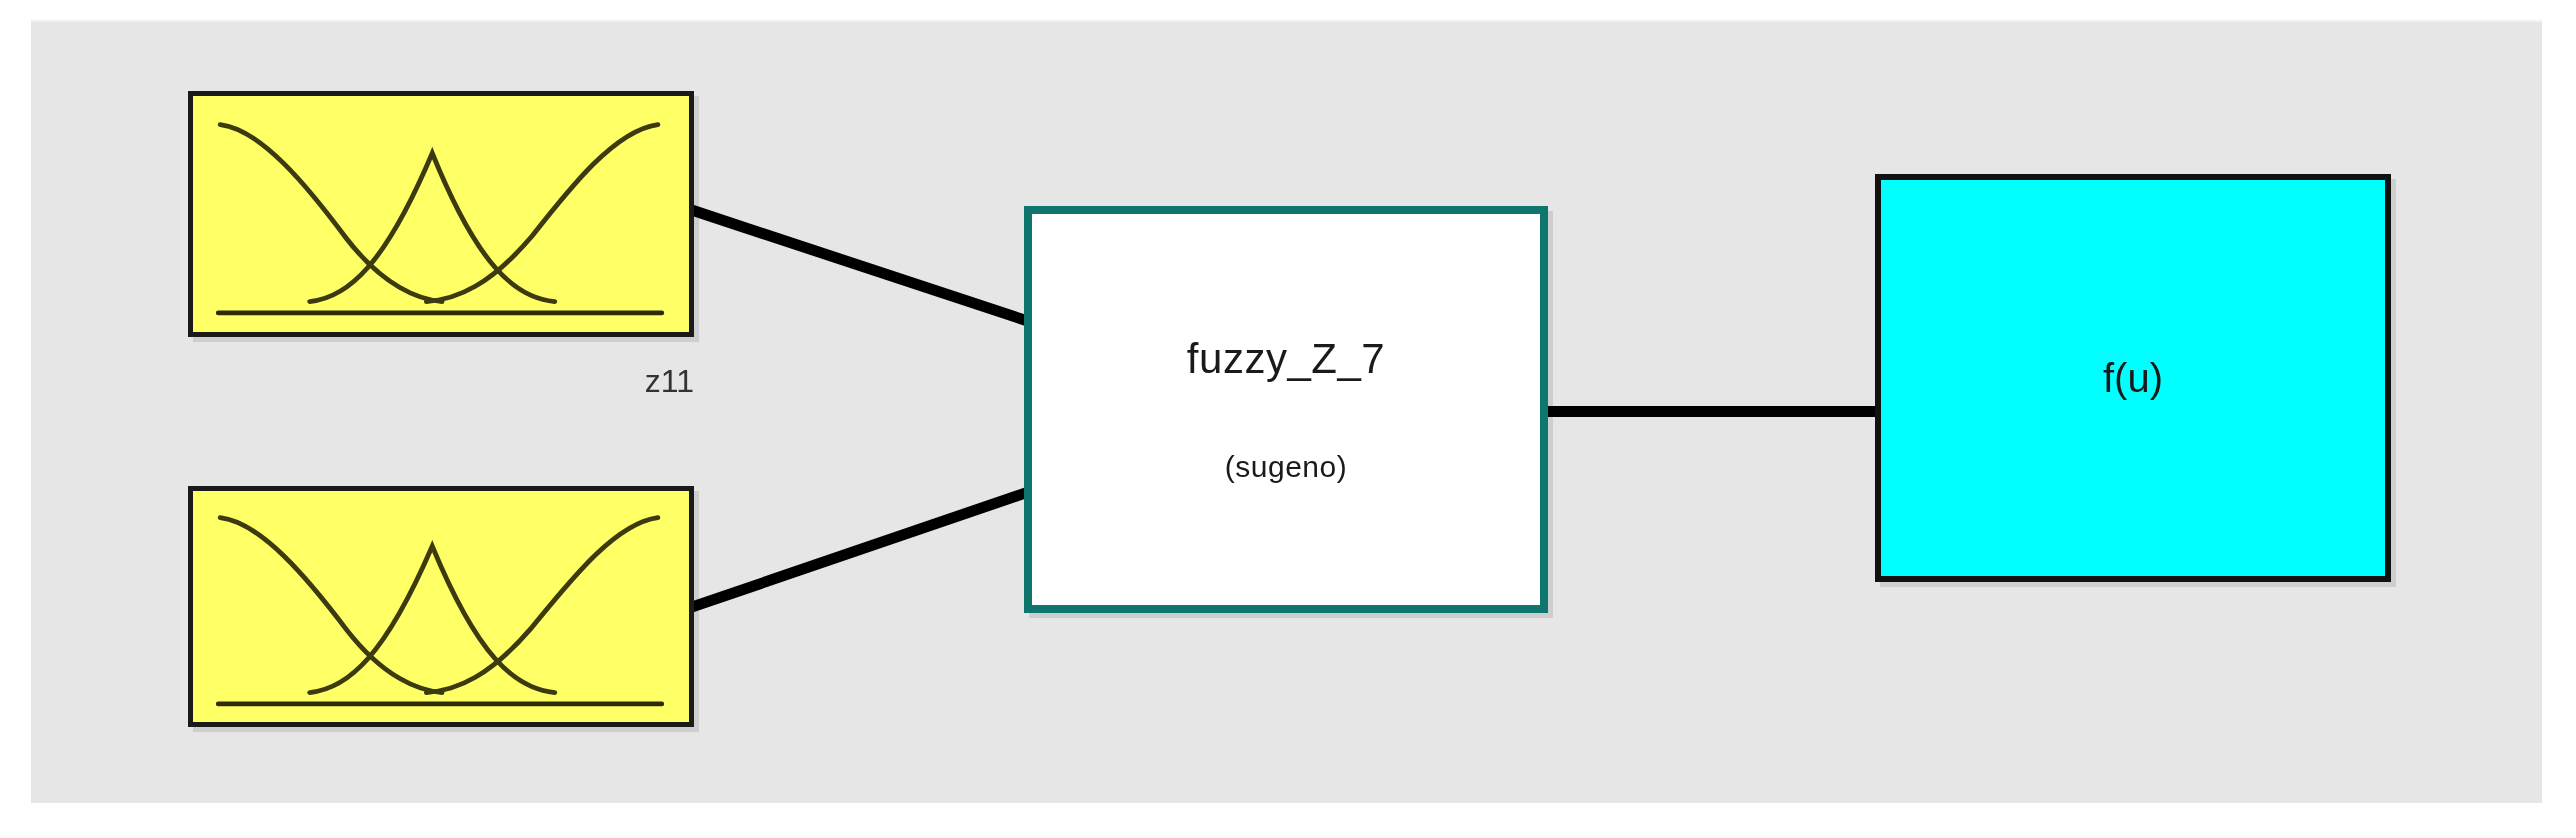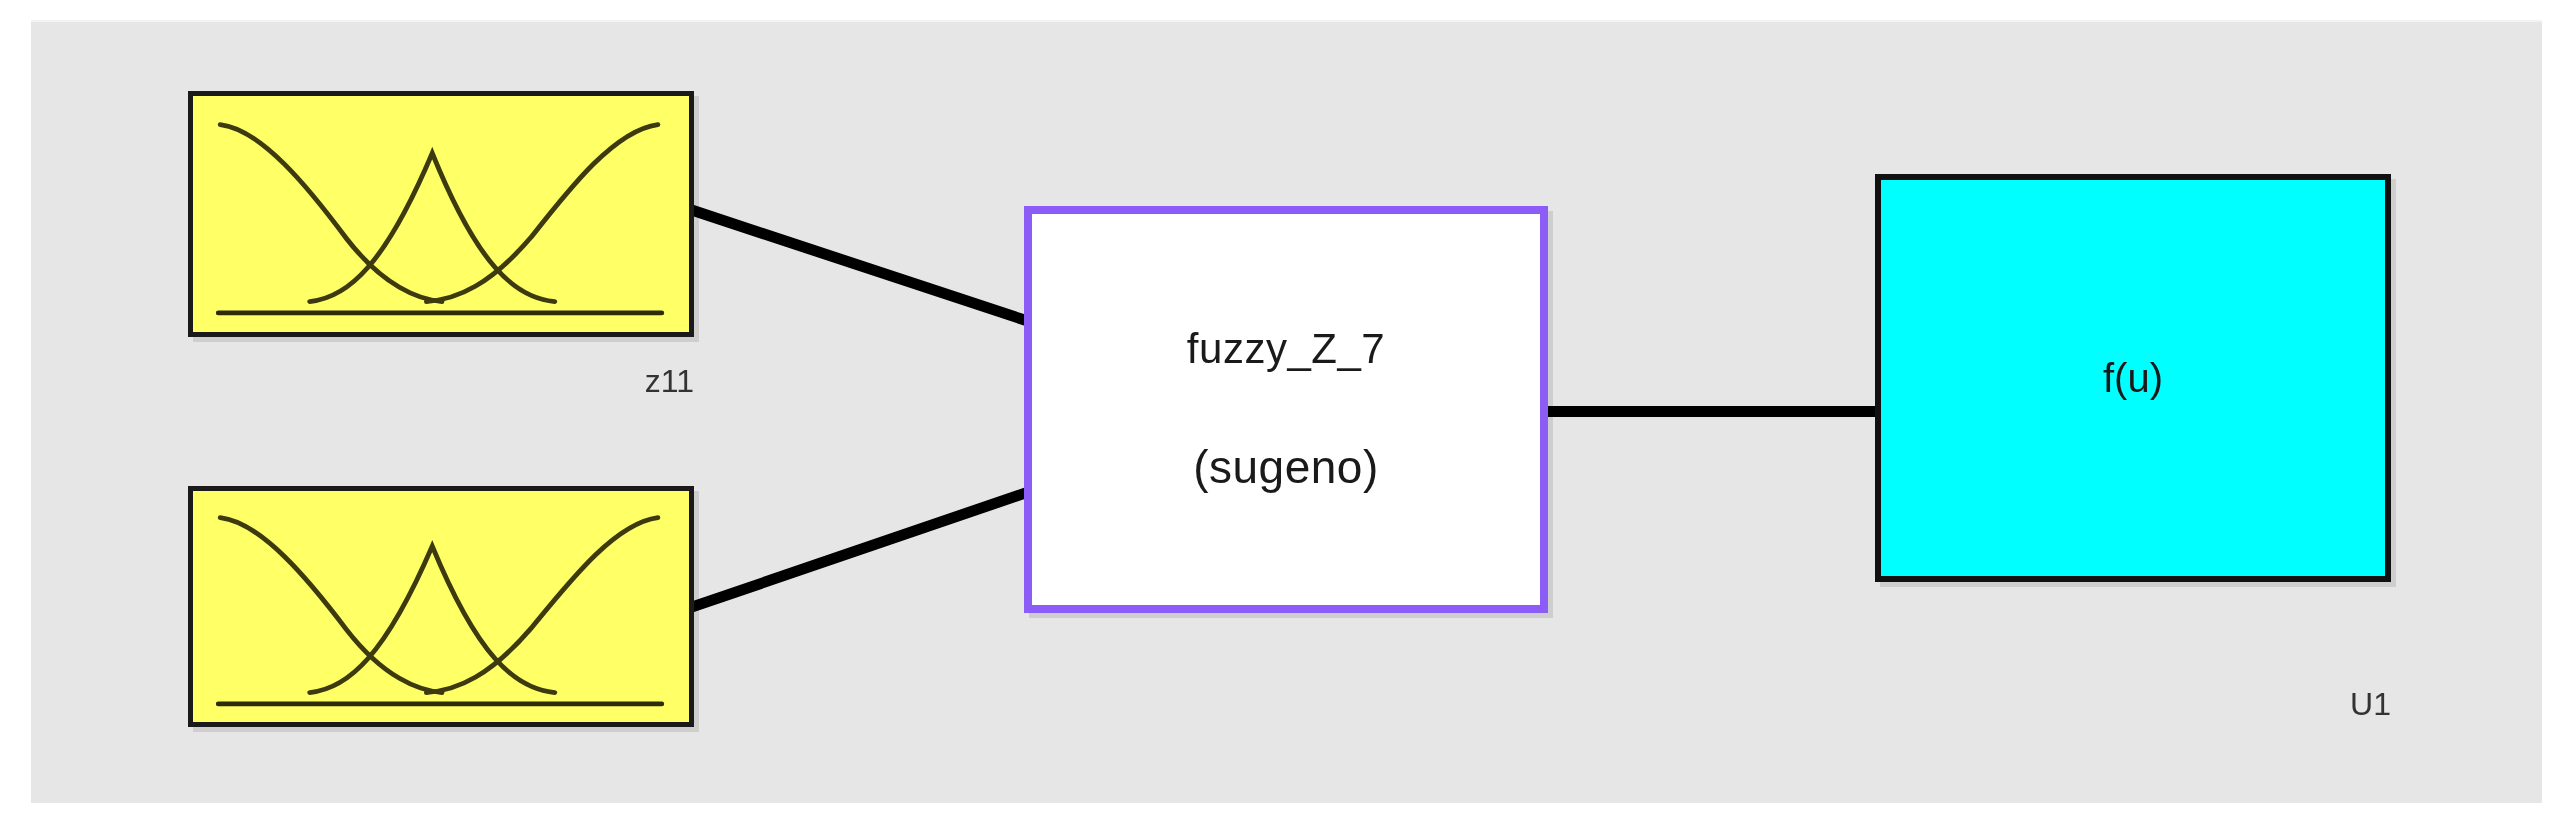--- a/index.html
+++ b/index.html
@@ -59,34 +59,34 @@
   }
   .block-mf svg {
     display: block;
     width: 100%;
     height: 100%;
   }
 
   
   .block-fis {
     background: #ffffff;
-    border: 8px solid #8b5cf6;
+    border: 8px solid #0f766e;
     display: flex;
     flex-direction: column;
     align-items: center;
     justify-content: center;
   }
   .fis-name {
     font-size: 42px;
     color: #1a1a1a;
     letter-spacing: 0.5px;
     margin-bottom: 67px;
   }
   .fis-type {
-    font-size: 46px;
+    font-size: 30px;
     color: #1a1a1a;
     letter-spacing: 0.5px;
   }
 
   
   .block-fcn {
     background: #00ffff;
     border: 6px solid #111111;
     display: flex;
     align-items: center;
@@ -146,16 +146,15 @@
   </div>
 
   <div class="block block-fis" style="left:1024px; top:206px; width:524px; height:407px;">
     <div class="fis-name">fuzzy_Z_7</div>
     <div class="fis-type">(sugeno)</div>
   </div>
 
   <div class="block block-fcn" style="left:1875px; top:174px; width:516px; height:408px;">
     <div class="fcn-text">f(u)</div>
   </div>
-  <div class="block-label" style="left:1875px; top:686px; width:516px;">U1</div>
 
 </div>
 
 
 </body></html>

